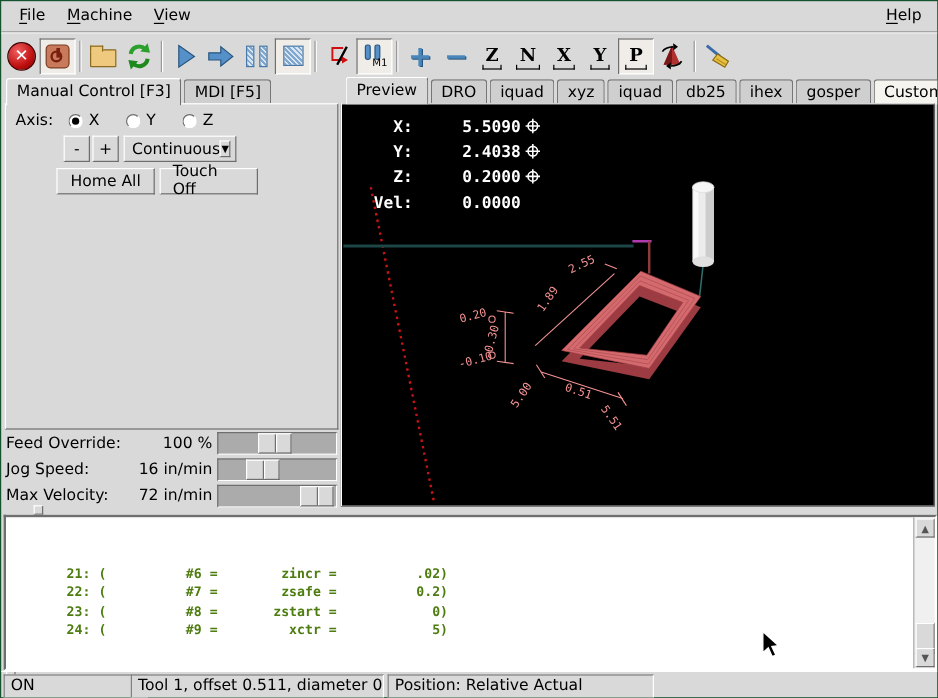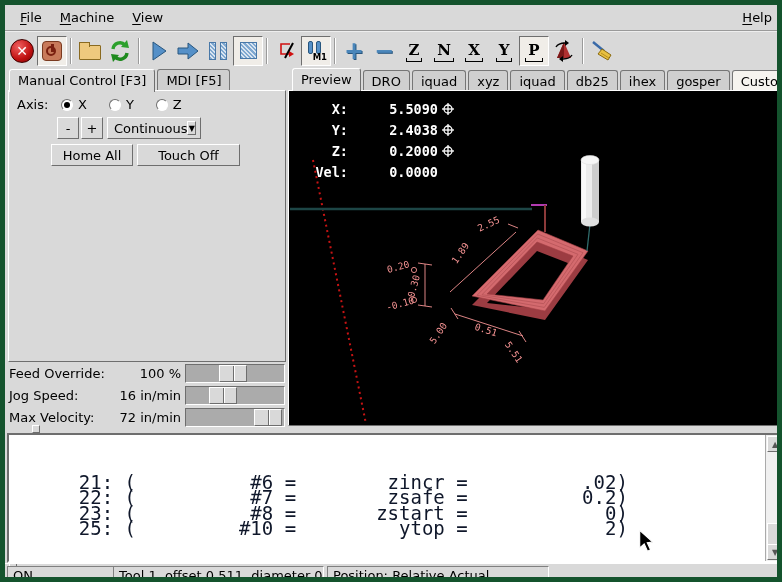--- a/index.html
+++ b/index.html
@@ -1,19 +1,19 @@
 <!DOCTYPE html>
 <html><head>
 <meta charset="utf-8">
 <style>
   html,body{margin:0;padding:0;background:#888;}
   *{box-sizing:border-box;}
   #win{position:relative;width:782px;height:582px;background:#d9d9d9;
        font-family:"DejaVu Sans","Liberation Sans",sans-serif;font-size:13px;color:#000;
-       overflow:hidden;border:5px solid #14532d;}
+       overflow:hidden;border:1px solid #14532d;}
   
   #menubar{position:absolute;left:0;top:0;width:782px;height:27px;
            border-bottom:2px groove #eee;display:flex;align-items:center;padding:0 6px;}
   .menu-item{padding:3px 9px;cursor:default;}
   #menu-help{margin-left:auto;}
   u{text-decoration:underline;text-underline-offset:2px;}
   
   #toolbar{position:absolute;left:0;top:29px;width:782px;height:33px;
            display:flex;align-items:center;padding:0 2px;}
   .tb{width:30px;height:30px;display:flex;align-items:center;justify-content:center;
@@ -26,21 +26,21 @@
                   border-left:1px solid #000;border-bottom:1px solid #000;border-right:1px solid #000;}
   .dither{background-image:repeating-linear-gradient(45deg,#7fa8d0 0 1.5px,#d9e5f1 1.5px 3px);border:1px solid #4878a8;}
   #estop-icon{width:24px;height:24px;border-radius:50%;background:radial-gradient(circle at 35% 30%,#f06060,#c01010 60%,#700000);
               border:1px solid #400000;color:#fff;font-weight:bold;font-size:14px;display:flex;align-items:center;justify-content:center;}
   #power-icon{width:20px;height:20px;border-radius:4px;background:#c87a5a;border:1px solid #7a3a20;position:relative;}
   #power-icon .ring{position:absolute;left:3px;top:4px;width:10px;height:10px;border:2px solid #7a2010;border-radius:50%;}
   #power-icon .bar{position:absolute;left:8px;top:2px;width:3px;height:8px;background:#7a2010;}
   .folder{width:22px;height:15px;background:#eec97e;border:1px solid #8a6a20;border-radius:1px;position:relative;margin-top:4px;}
   .folder::before{content:"";position:absolute;left:-1px;top:-4px;width:9px;height:4px;background:#eec97e;border:1px solid #8a6a20;border-bottom:none;}
   
-  #left-tabs{position:absolute;left:4px;top:64px;display:flex;align-items:flex-start;height:22px;}
+  #left-tabs{position:absolute;left:4px;top:64px;display:flex;align-items:center;height:22px;}
   .tab{padding:3px 8px 2px;border:1px solid #767676;border-bottom:none;background:#cfcfcf;
        border-top-left-radius:3px;border-top-right-radius:3px;margin-right:2px;white-space:nowrap;}
   .tab.active{background:#d9d9d9;border-color:#fff #6e6e6e transparent #fff;position:relative;z-index:3;padding-bottom:4px;}
   .tab.highlight{background:#f6f4ef;}
   #left-frame{position:absolute;left:3px;top:85px;width:278px;height:272px;
               border:1px solid;border-color:#fff #6e6e6e #6e6e6e #fff;background:#d9d9d9;z-index:1;}
   .row{position:absolute;display:flex;align-items:center;}
   .radio{width:12px;height:12px;border-radius:50%;border:1px solid;border-color:#6e6e6e #fff #fff #6e6e6e;
          background:#fff;margin-right:5px;position:relative;}
   .radio.sel::after{content:"";position:absolute;left:2px;top:2px;width:6px;height:6px;border-radius:50%;background:#000;}
@@ -62,22 +62,22 @@
           border-left:1px solid #6e6e6e;border-right:1px solid #fff;}
   
   #right-tabs{position:absolute;left:287px;top:64px;display:flex;align-items:flex-end;height:22px;}
   #preview-frame{position:absolute;left:283px;top:85px;width:495px;height:336px;
                  border:1px solid;border-color:#fff #6e6e6e #6e6e6e #fff;background:#000;z-index:1;}
   #preview-canvas{position:absolute;left:1px;top:1px;width:491px;height:332px;background:#000;}
   
   #gcode{position:absolute;left:2px;top:428px;width:778px;height:130px;background:#fff;
          border:2px solid;border-color:#6e6e6e #ffffff #ffffff #6e6e6e;overflow:hidden;}
   #gcode-lines{position:absolute;left:0;top:-7px;right:20px;
-               font-family:"DejaVu Sans Mono","Liberation Mono",monospace;font-size:19px;line-height:15.5px;
-               white-space:pre;padding-left:24px;color:#0f172a;}
+               font-family:"DejaVu Sans Mono","Liberation Mono",monospace;font-size:11px;line-height:15.5px;
+               white-space:pre;padding-left:24px;color:#4d7c0f;font-weight:bold;}
   #vscroll{position:absolute;right:0;top:0;width:18px;height:126px;background:#f0f0f0;border-left:1px solid #aaa;}
   .sb-btn{position:absolute;left:1px;width:16px;height:16px;background:#d9d9d9;
           border:1px solid;border-color:#ffffff #6e6e6e #6e6e6e #ffffff;
           display:flex;align-items:center;justify-content:center;font-size:8px;color:#555;}
   #sb-thumb{position:absolute;left:1px;top:88px;width:16px;height:26px;background:#d9d9d9;
             border:1px solid;border-color:#ffffff #6e6e6e #6e6e6e #ffffff;}
   
   #statusbar{position:absolute;left:0;top:558px;width:782px;height:24px;border-top:1px solid #fff;}
   .stat{position:absolute;top:2px;height:20px;border:1px solid;border-color:#808080 #ffffff #ffffff #808080;
         background:#d9d9d9;padding:1px 5px;white-space:nowrap;overflow:hidden;}
@@ -140,21 +140,21 @@
     </div>
     <div class="tbsep"></div>
     <div class="tb">
       <svg width="24" height="24" viewBox="0 0 24 24">
         <path d="M16,5 L7,5 L7,15 L15,15" fill="none" stroke="#d01010" stroke-width="1.6"></path>
         <polygon points="15,12 20,15 15,18" fill="#d01010"></polygon>
         <line x1="11" y1="19" x2="19" y2="4" stroke="#000" stroke-width="2"></line>
       </svg>
     </div>
     <div class="tb pressed">
-      <div style="position:relative;width:22px;height:22px;font-weight:bold;">
+      <div style="position:relative;width:22px;height:22px;">
         <div style="position:absolute;left:3px;top:1px;width:5px;height:13px;background:#5590c8;border:1px solid #28567e;border-radius:2px;"></div>
         <div style="position:absolute;left:11px;top:1px;width:5px;height:13px;background:#5590c8;border:1px solid #28567e;border-radius:2px;"></div>
         <div style="position:absolute;right:0;bottom:0;font-size:8.5px;">M1</div>
       </div>
     </div>
     <div class="tbsep"></div>
     <div class="tb">
       <span class="blue" style="font-size:24px;line-height:1;text-shadow:1px 1px 0 #28567e;">+</span>
     </div>
     <div class="tb">
@@ -216,21 +216,21 @@
   <div class="row" style="left:52px;top:112px;z-index:2;">
     <div class="btn sq">-</div>
     <div class="btn sq" style="margin-left:2px;">+</div>
     <div class="btn" id="jog-mode" style="margin-left:4px;">
       <span>Continuous</span>
       <span class="arrowbox">▼</span>
     </div>
   </div>
   <div class="row" style="left:46px;top:139px;z-index:2;">
     <div class="btn" style="width:82px;">Home All</div>
-    <div class="btn" style="width:103px;margin-left:4px;">Touch Off</div>
+    <div class="btn" style="width:82px;margin-left:4px;">Touch Off</div>
   </div>
 
   <div>
 
   <div class="srow" style="top: 358px;">
         <span class="lab">Feed Override:</span>
         <span class="val">100 %</span>
         <div class="trough">
           <div class="handle" style="left: 33px;"></div>
         </div>
@@ -341,21 +341,21 @@
       </svg>
     </div>
   </div>
 
   <div class="grip" style="left:27px;top:420px;"></div>
   <div class="grip" style="left:4px;top:556px;"></div>
 
   <div id="gcode">
     <div id="gcode-lines">
       
-    <div>    21: (          #6 =        zincr =          .02)</div><div>    22: (          #7 =        zsafe =          0.2)</div><div>    23: (          #8 =       zstart =            0)</div><div>    25: (         #10 =         ytop =            2)</div></div>
+    <div>    21: (          #6 =        zincr =          .02)</div><div>    22: (          #7 =        zsafe =          0.2)</div><div>    23: (          #8 =       zstart =            0)</div><div>    24: (          #9 =         xctr =            5)</div></div>
     <div id="vscroll">
       <div class="sb-btn" style="top:1px;">▲</div>
       <div id="sb-thumb"></div>
       <div class="sb-btn" style="bottom:1px;">▼</div>
     </div>
   </div>
 
   <div id="statusbar">
     <div class="stat" style="left:2px;width:120px;">ON</div>
     <div class="stat" style="left:108px;width:211px;">Tool 1, offset 0.511, diameter 0.125</div>

